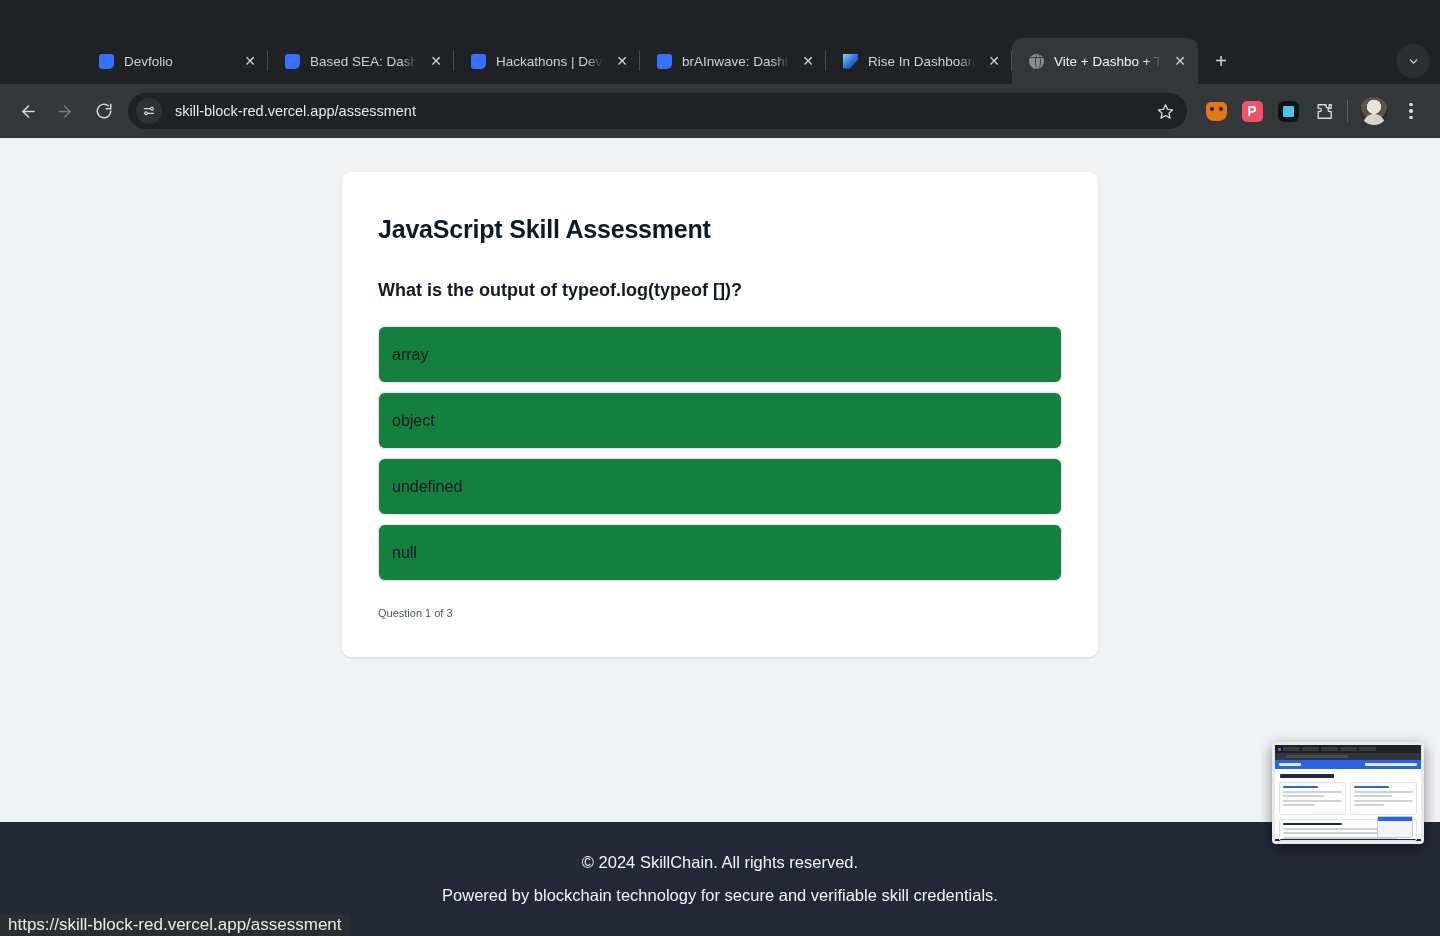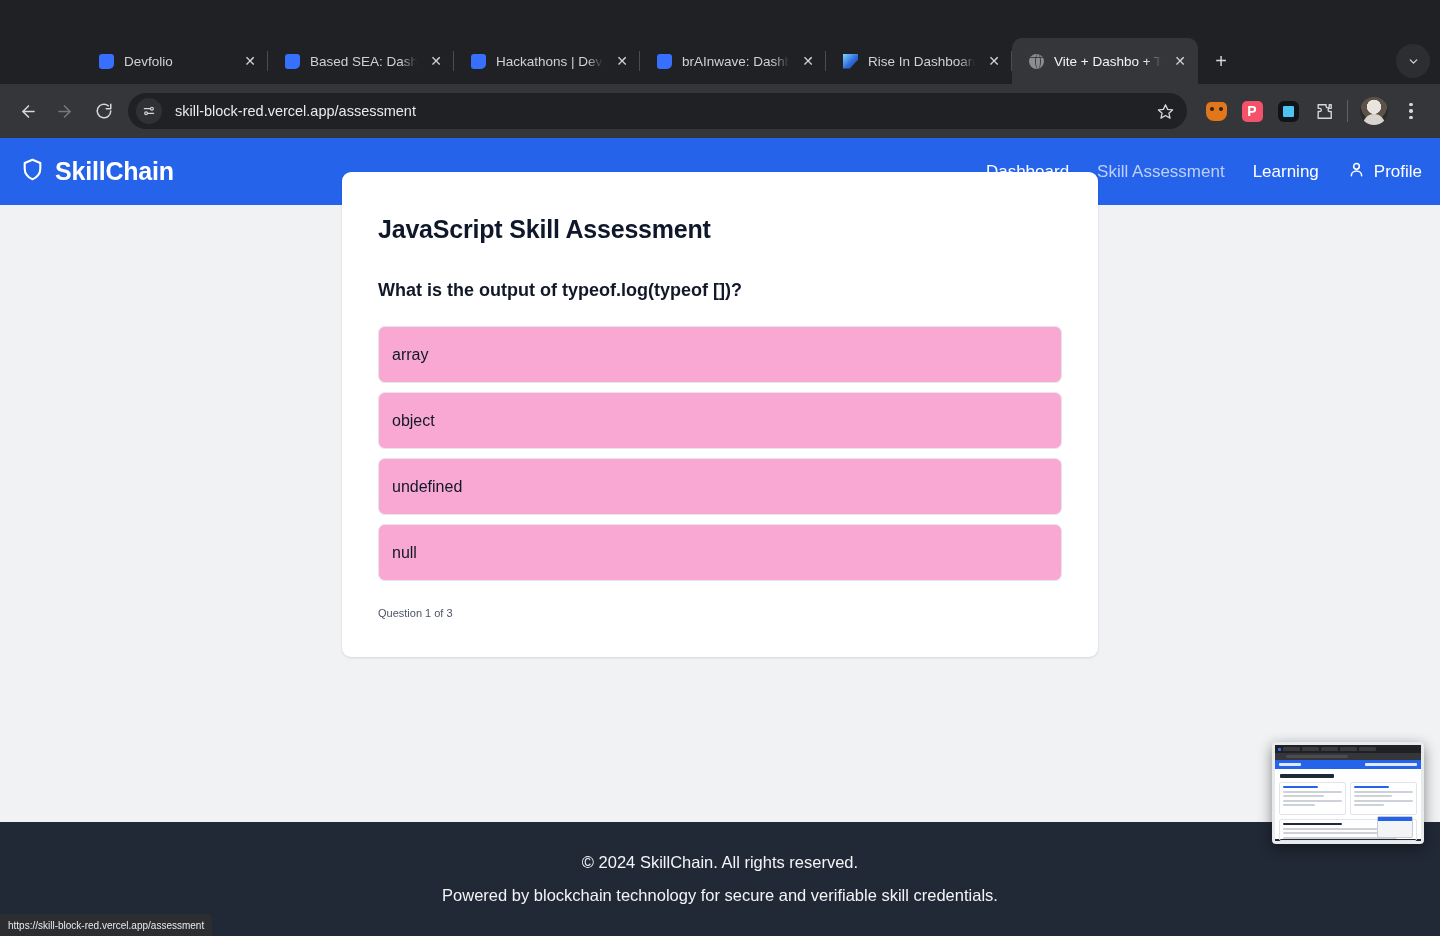--- a/index.html
+++ b/index.html
@@ -284,21 +284,21 @@
     font-size: 18px;
     font-weight: bold;
     color: #111827;
     margin-bottom: 25px;
   }
   .options { display: flex; flex-direction: column; gap: 9px; }
   .option {
     height: 57px;
     border: 1px solid #e5e7eb;
     border-radius: 7px;
-    background: #f9a8d4;
+    background: #15803d;
     display: flex;
     align-items: center;
     padding: 0 13px;
     font-size: 16px;
     color: #111827;
   }
   .qcount {
     margin-top: 26px;
     font-size: 11px;
     color: #4b5563;
@@ -355,21 +355,21 @@
   .pip-inner::before { content: ""; display:block; height: 4px; background: #2563eb; }
   .pip-foot { height: 6px; background: #212936; }
 
   
   .statusbar {
     position: absolute;
     left: 0; bottom: 0;
     height: 22px;
     background: #2b2d31;
     color: #e8eaed;
-    font-size: 10px;
+    font-size: 17px;
     display: flex;
     align-items: center;
     padding: 0 8px;
     border-top-right-radius: 4px;
     max-width: 520px;
     white-space: nowrap;
     text-align: center;
   }
 </style>
 </head>
@@ -502,45 +502,20 @@
 
     <div class="kebab">
         <i></i>
         <i></i>
         <i></i>
       </div>
   </div>
 
   <div class="viewport">
 
-    <div class="site-header">
-      <div class="brand">
-        <span>
-          <svg width="25" height="27" viewBox="0 0 24 24" fill="none" stroke="#ffffff" stroke-width="2" stroke-linejoin="round">
-              <path d="M12 2.6 4.5 5.8v5.4c0 4.6 3.1 8.8 7.5 10.2 4.4-1.4 7.5-5.6 7.5-10.2V5.8L12 2.6z"></path>
-            </svg>
-        </span>
-        <span class="brand-name">SkillChain</span>
-      </div>
-
-      <div class="site-nav">
-        <a class="nav-link">Dashboard</a>
-        <a class="nav-link muted">Skill Assessment</a>
-        <a class="nav-link">Learning</a>
-        <a class="nav-profile">
-          <span>
-            <svg width="19" height="19" viewBox="0 0 24 24" fill="none" stroke="#ffffff" stroke-width="1.9" stroke-linecap="round">
-                <circle cx="12" cy="8" r="3.6"></circle>
-                <path d="M5.5 20c0-3.6 2.9-6 6.5-6s6.5 2.4 6.5 6"></path>
-              </svg>
-          </span>
-          <span>Profile</span>
-        </a>
-      </div>
-    </div>
 
     <div class="card">
       <div class="card-title">JavaScript Skill Assessment</div>
       <div class="question">What is the output of typeof.log(typeof [])?</div>
 
       <div class="options">
         <div class="option">array</div>
         <div class="option">object</div>
         <div class="option">undefined</div>
         <div class="option">null</div>

